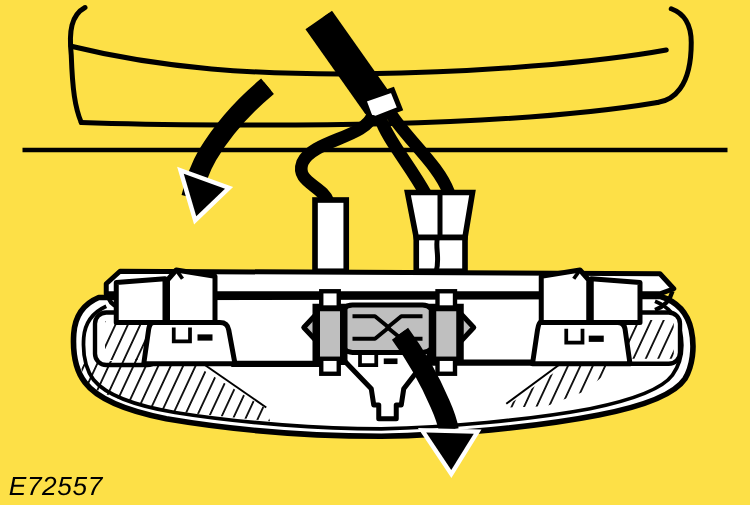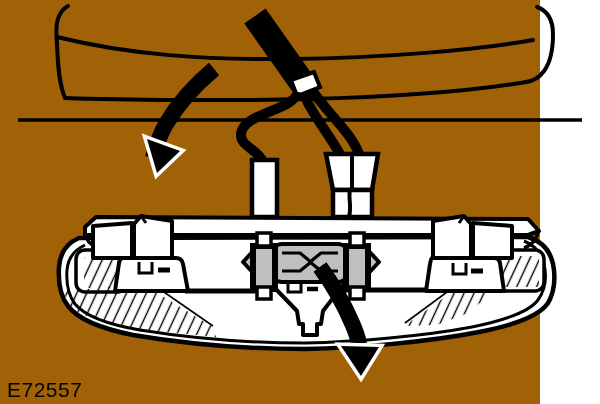--- a/index.html
+++ b/index.html
@@ -1,17 +1,17 @@
 <!DOCTYPE html>
 <html><head>
 <meta charset="utf-8">
 <style>
   html,body{margin:0;padding:0;background:#ffffff;}
   body{width:600px;height:404px;overflow:hidden;font-family:"Liberation Sans",sans-serif;}
-  .figure-wrap{position:relative;width:540px;height:404px;background:#a16207;}
+  .figure-wrap{position:relative;width:600px;height:404px;background:#fde047;font-style:italic;}
   svg{position:absolute;left:0;top:0;display:block;}
   .stroke{fill:none;stroke:#000;}
   .fillw{fill:#fff;stroke:#000;}
   .figure-code{
     position:absolute;left:7px;top:378px;
     font-size:21px;letter-spacing:0.5px;color:#000;
     font-family:"Liberation Sans",sans-serif;
   }
 </style>
 </head>

